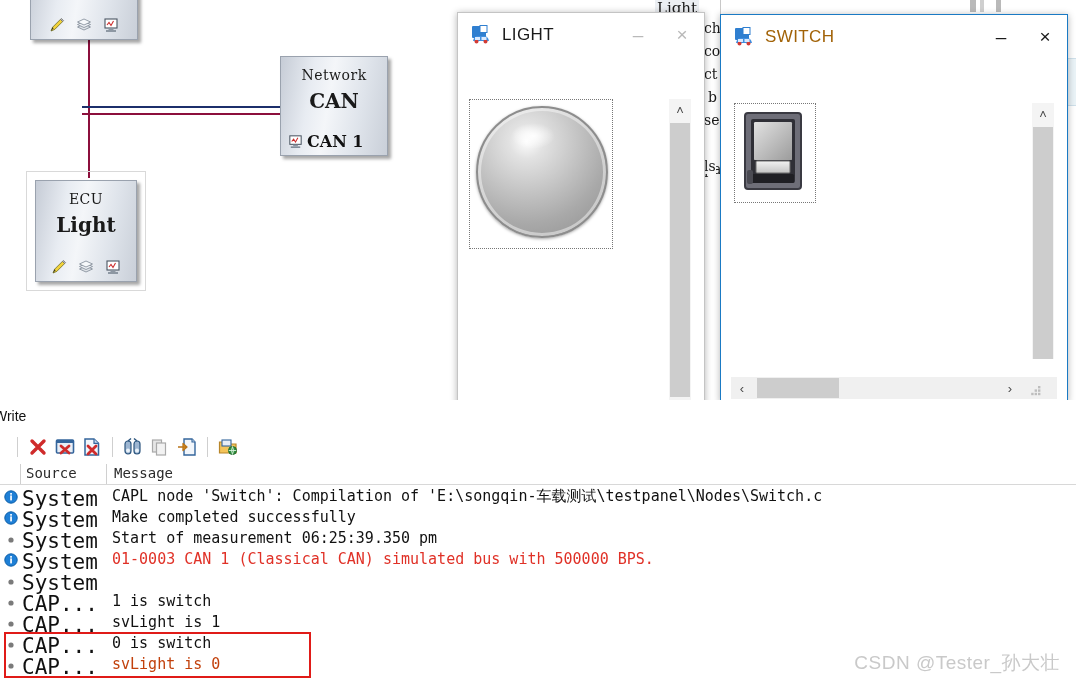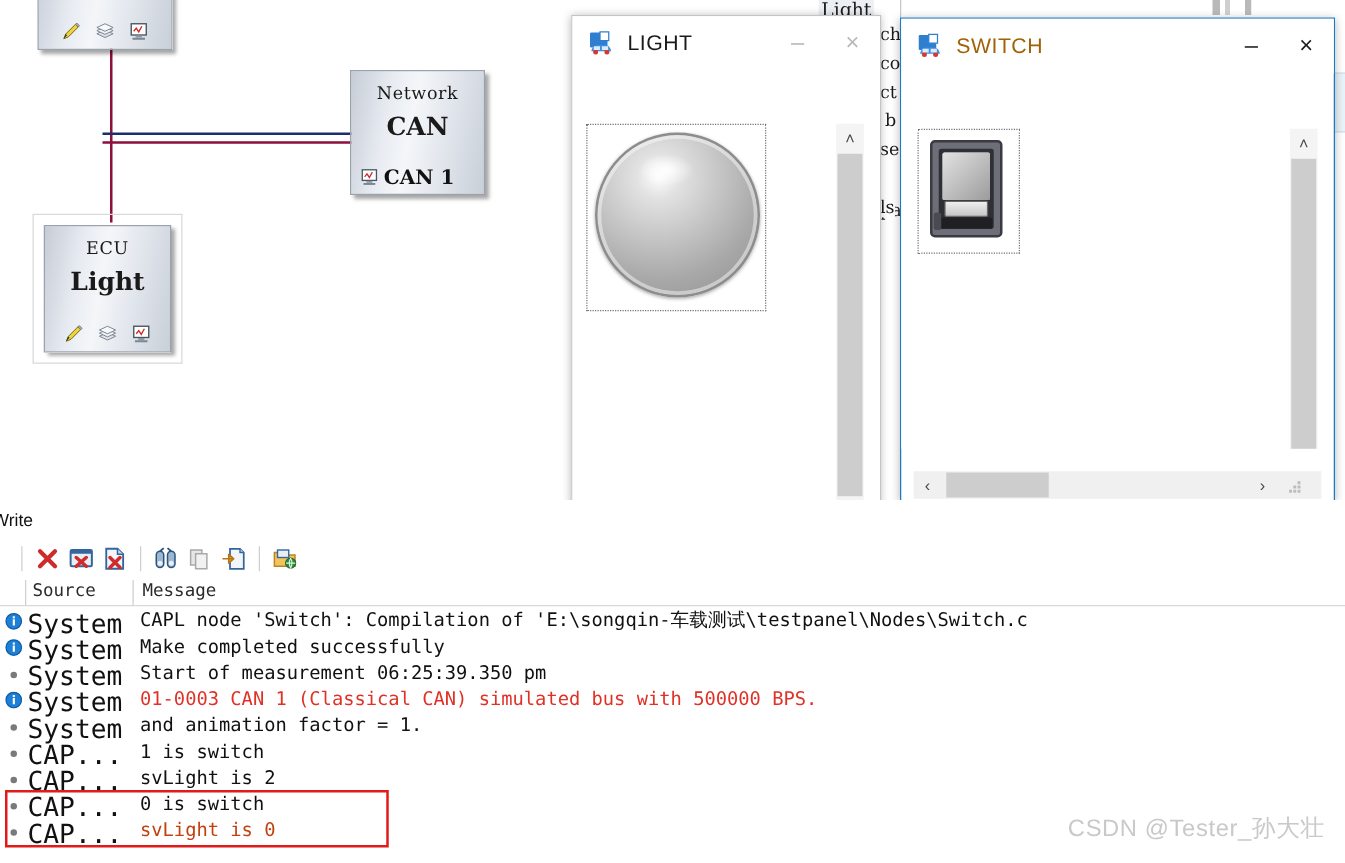--- a/index.html
+++ b/index.html
@@ -484,35 +484,34 @@
             <rect x="6.2" y="3" width="1.7" height="1.7" fill="#ffffff"></rect>
           </svg></span>
         <span class="log-src">System</span>
         <span class="log-msg" style="color: rgb(224, 49, 39);">01-0003 CAN 1 (Classical CAN)  simulated bus with 500000 BPS.</span>
       </div>
       <div class="log-row">
         <span class="log-ico"><svg width="14" height="14" viewBox="0 0 14 14">
             <circle cx="7" cy="8" r="2.6" fill="#7a7a7a"></circle>
           </svg></span>
         <span class="log-src">System</span>
-        <span class="log-msg" style="color: rgb(17, 17, 17);">  and animation factor = 1.</span>
       </div>
       <div class="log-row">
         <span class="log-ico"><svg width="14" height="14" viewBox="0 0 14 14">
             <circle cx="7" cy="8" r="2.6" fill="#7a7a7a"></circle>
           </svg></span>
         <span class="log-src">CAP...</span>
         <span class="log-msg" style="color: rgb(17, 17, 17);">1 is switch</span>
       </div>
       <div class="log-row">
         <span class="log-ico"><svg width="14" height="14" viewBox="0 0 14 14">
             <circle cx="7" cy="8" r="2.6" fill="#7a7a7a"></circle>
           </svg></span>
         <span class="log-src">CAP...</span>
-        <span class="log-msg" style="color: rgb(17, 17, 17);">svLight is 2</span>
+        <span class="log-msg" style="color: rgb(17, 17, 17);">svLight is 1</span>
       </div>
       <div class="log-row">
         <span class="log-ico"><svg width="14" height="14" viewBox="0 0 14 14">
             <circle cx="7" cy="8" r="2.6" fill="#7a7a7a"></circle>
           </svg></span>
         <span class="log-src">CAP...</span>
         <span class="log-msg" style="color: rgb(17, 17, 17);">0 is switch</span>
       </div>
       <div class="log-row">
         <span class="log-ico"><svg width="14" height="14" viewBox="0 0 14 14">

